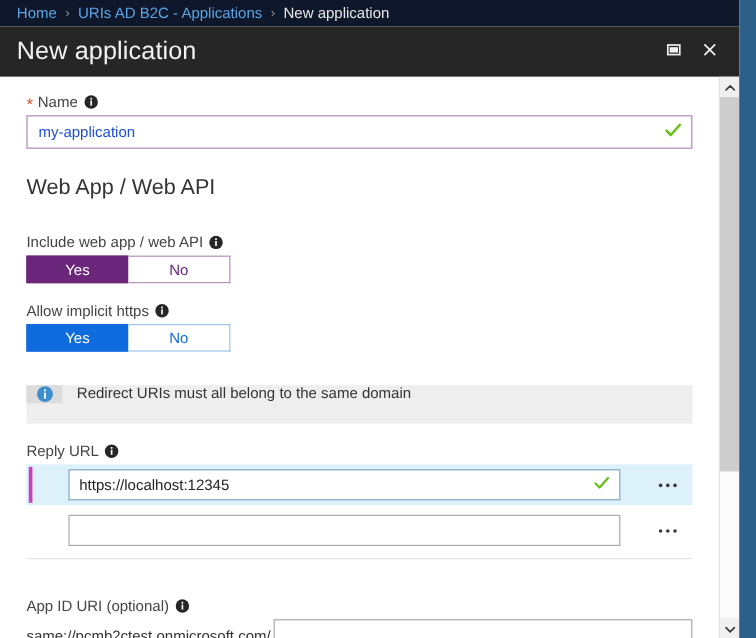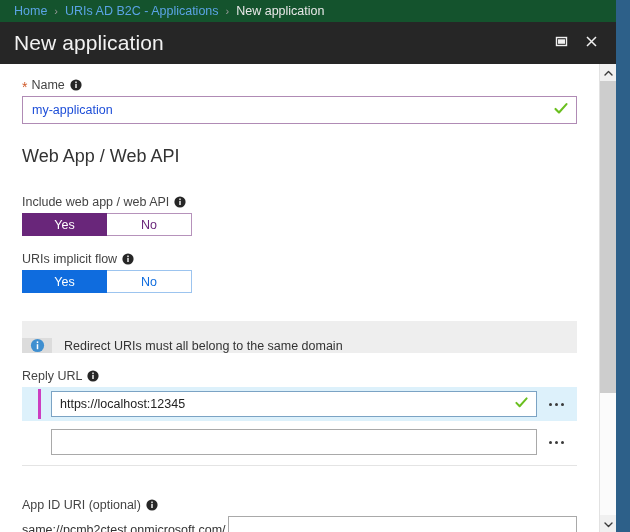--- a/index.html
+++ b/index.html
@@ -35,21 +35,21 @@
     left: 0;
     width: 616px;
     height: 532px;
     background: #ffffff;
     overflow: hidden;
   }
 
   
   #breadcrumb-bar {
     height: 22px;
-    background: #14532d;
+    background: #0f172a;
     display: flex;
     align-items: center;
     padding-left: 14px;
     font-size: 12.5px;
     box-sizing: border-box;
   }
   .crumb-link {
     color: #5ba4e5;
     cursor: pointer;
     white-space: nowrap;
@@ -246,21 +246,21 @@
     color: #0f6cde;
     border-left: none;
   }
 
   .field-block { margin-top: 14px; }
 
   
   #info-banner {
     margin-top: 26px;
     display: flex;
-    align-items: flex-end;
+    align-items: flex-start;
     background: #eeeeee;
     height: 32px;
   }
   #info-banner-icon-box {
     width: 30px;
     background: #dcdcdc;
     display: flex;
     align-items: center;
     justify-content: center;
     flex: 0 0 auto;
@@ -272,22 +272,23 @@
     font-size: 12.5px;
     color: #333333;
     white-space: nowrap;
   }
 
   
   .url-row {
     display: flex;
     align-items: center;
     height: 34px;
-    padding-left: 16px;
-    box-sizing: border-box;
+    padding-left: 2px;
+    box-sizing: border-box;
+    gap: 20px;
   }
   .url-row.active { background: #ddf1fb; }
   .accent-bar {
     width: 3px;
     align-self: stretch;
     margin: 2px 0;
     background: transparent;
     flex: 0 0 auto;
   }
   .url-row.active .accent-bar { background: #cc3ec1; }
@@ -436,21 +437,21 @@
           </span>
         </div>
         <div class="toggle-group tg-purple">
           <div class="toggle-btn">Yes</div>
           <div class="toggle-btn">No</div>
         </div>
       </div>
 
       <div class="field-block">
         <div class="field-label">
-          <span>URIs implicit flow</span>
+          <span>Allow implicit https</span>
           <span class="info-icon">
             <svg width="12" height="12" viewBox="0 0 12 12">
               <circle cx="6" cy="6" r="5.6" fill="#262626"></circle>
               <rect x="5.3" y="4.8" width="1.4" height="4.2" fill="#ffffff"></rect>
               <rect x="5.3" y="2.5" width="1.4" height="1.5" fill="#ffffff"></rect>
             </svg>
           </span>
         </div>
         <div class="toggle-group tg-blue">
           <div class="toggle-btn">Yes</div>

